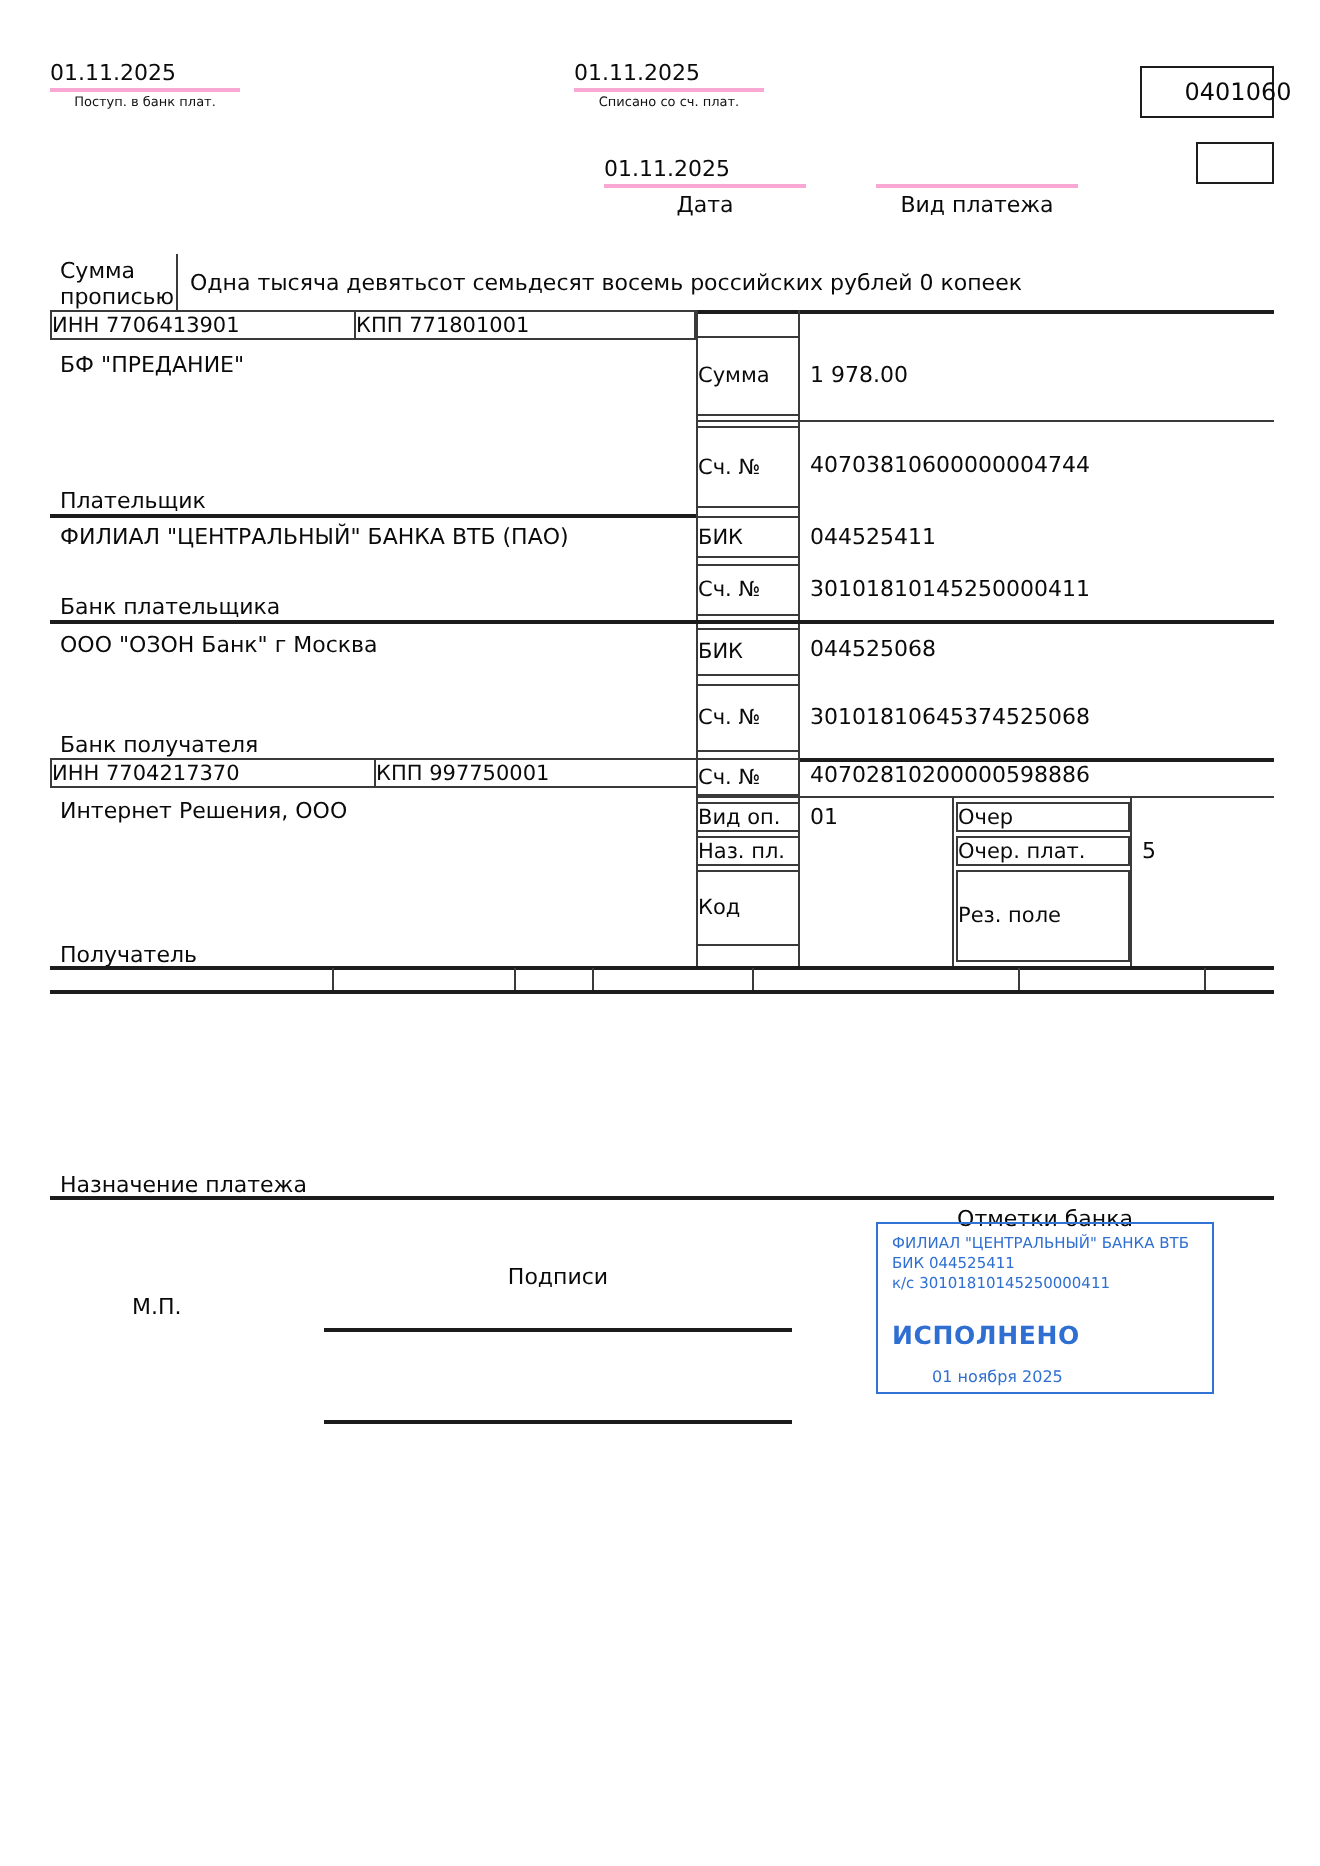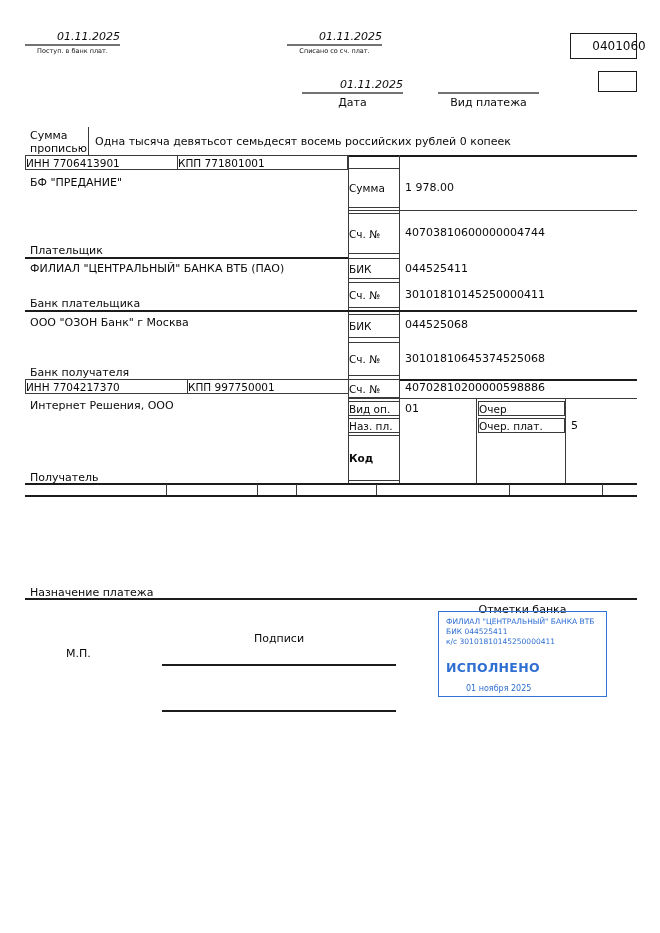--- a/index.html
+++ b/index.html
@@ -9,21 +9,21 @@
   }
   .t{position:absolute;font-size:11px;white-space:nowrap;line-height:13px;}
   .b{font-weight:bold;}
   .ctr{text-align:center;}
   .hl{position:absolute;height:2px;background:#1c1c1c;}
   .hl1{position:absolute;height:1px;background:#3a3a3a;}
   .vl{position:absolute;width:1px;background:#3a3a3a;}
   .box{position:absolute;border:1.5px solid #1c1c1c;box-sizing:border-box;display:flex;align-items:center;justify-content:center;}
   .lblbox{position:absolute;border:1px solid #3a3a3a;box-sizing:border-box;display:flex;align-items:center;font-size:10.5px;background:#fff;}
   .datefield{position:absolute;}
-  .datefield .dv{font-size:11px;text-align:right;padding-bottom:1px;border-bottom:2px solid #737373;font-style:italic;}
+  .datefield .dv{font-size:11px;text-align:left;padding-bottom:1px;border-bottom:2px solid #f9a8d4;}
   .datefield .dl{font-size:6.5px;text-align:center;padding-top:1px;color:#111;}
   .datefield .dl2{font-size:11px;text-align:center;padding-top:2px;}
   .emptyrow{position:absolute;display:flex;box-sizing:border-box;border-bottom:2px solid #1c1c1c;}
   .emptyrow .c{box-sizing:border-box;border-right:1px solid #3a3a3a;height:100%;}
   .emptyrow .c:last-child{border-right:1px solid #3a3a3a;}
   .stamp{position:absolute;border:1.5px solid #3173d4;box-sizing:border-box;padding:5px 7px;color:#2f6fd2;}
   .stamp .s1{font-size:7.5px;line-height:10px;white-space:nowrap;}
   .stamp .st{font-weight:bold;font-size:12.5px;margin-top:13px;letter-spacing:.3px;}
   .stamp .sd{font-size:8px;margin-top:9px;margin-left:20px;}
   .sigline{position:absolute;height:2px;background:#1c1c1c;}
@@ -136,22 +136,25 @@
   <div class="lblbox" style="left:478px;top:401px;width:87px;height:15px;">
     <span>Очер</span>
   </div>
   <div class="lblbox" style="left:348px;top:418px;width:52px;height:15px;">
     <span>Наз. пл.</span>
   </div>
   <div class="lblbox" style="left:478px;top:418px;width:87px;height:15px;">
     <span>Очер. плат.</span>
   </div>
   <div class="t" style="left:571px;top:419px;">5</div>
-  <div class="lblbox" style="left:348px;top:435px;width:52px;height:46px;font-weight:bold;">
+  <div class="lblbox" style="left:348px;top:435px;width:52px;height:38px;">
     <span>Код</span>
+  </div>
+  <div class="lblbox" style="left:478px;top:435px;width:87px;height:46px;">
+    <span>Рез. поле</span>
   </div>
   <div class="hl" style="left:25px;top:483px;width:612px;"></div>
 
   <div class="emptyrow" style="left:25px;top:484px;width:612px;height:13px;">
     <div class="c" style="width:142px;"></div>
     <div class="c" style="width:91px;"></div>
     <div class="c" style="width:39px;"></div>
     <div class="c" style="width:80px;"></div>
     <div class="c" style="width:133px;"></div>
     <div class="c" style="width:93px;"></div>

